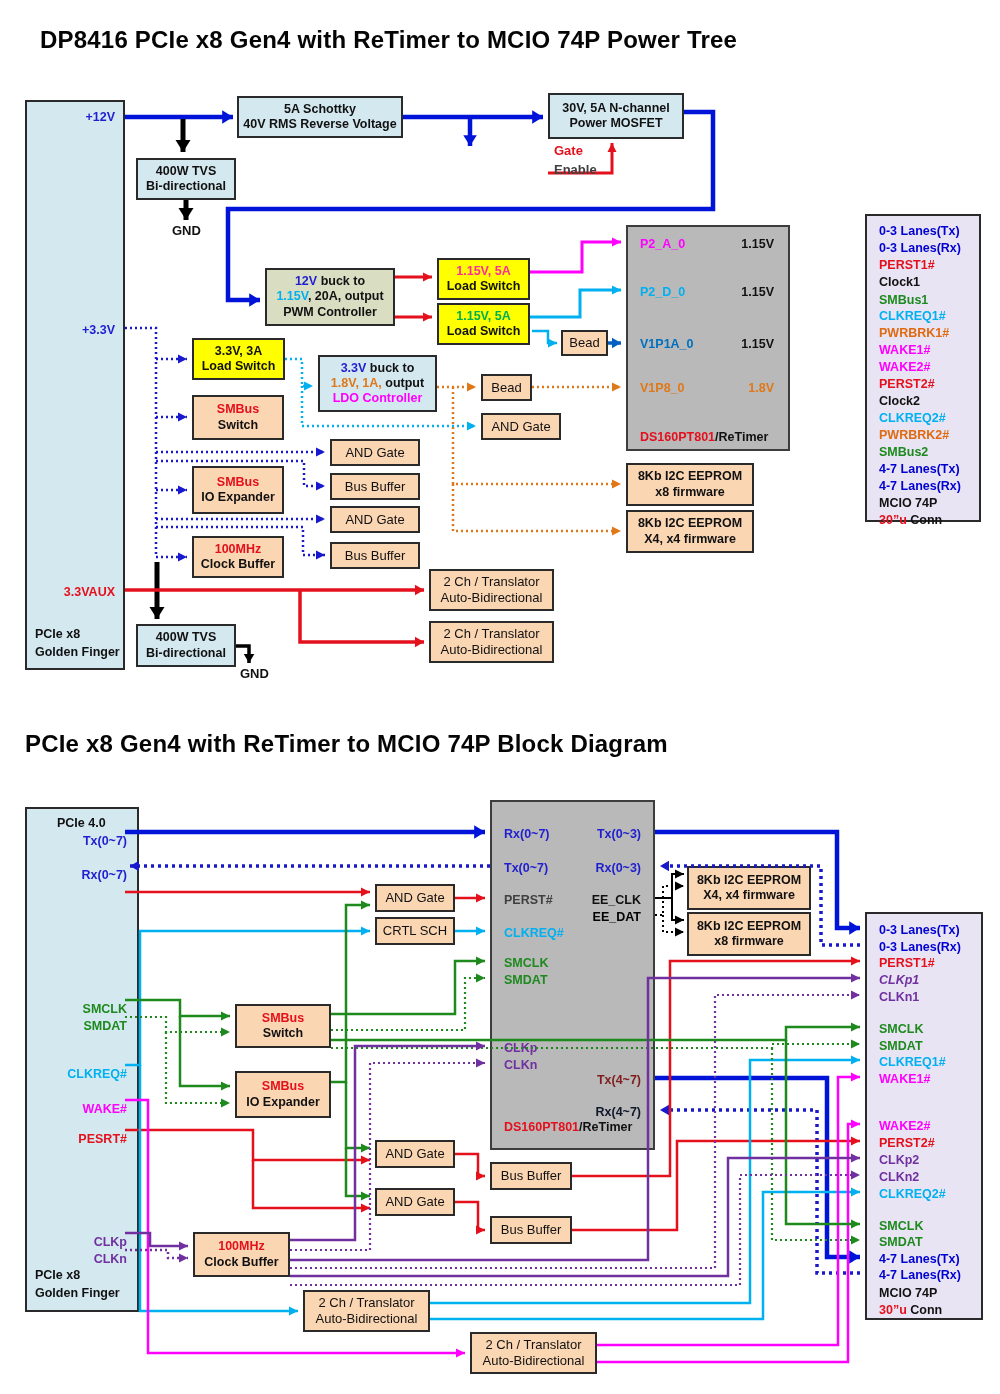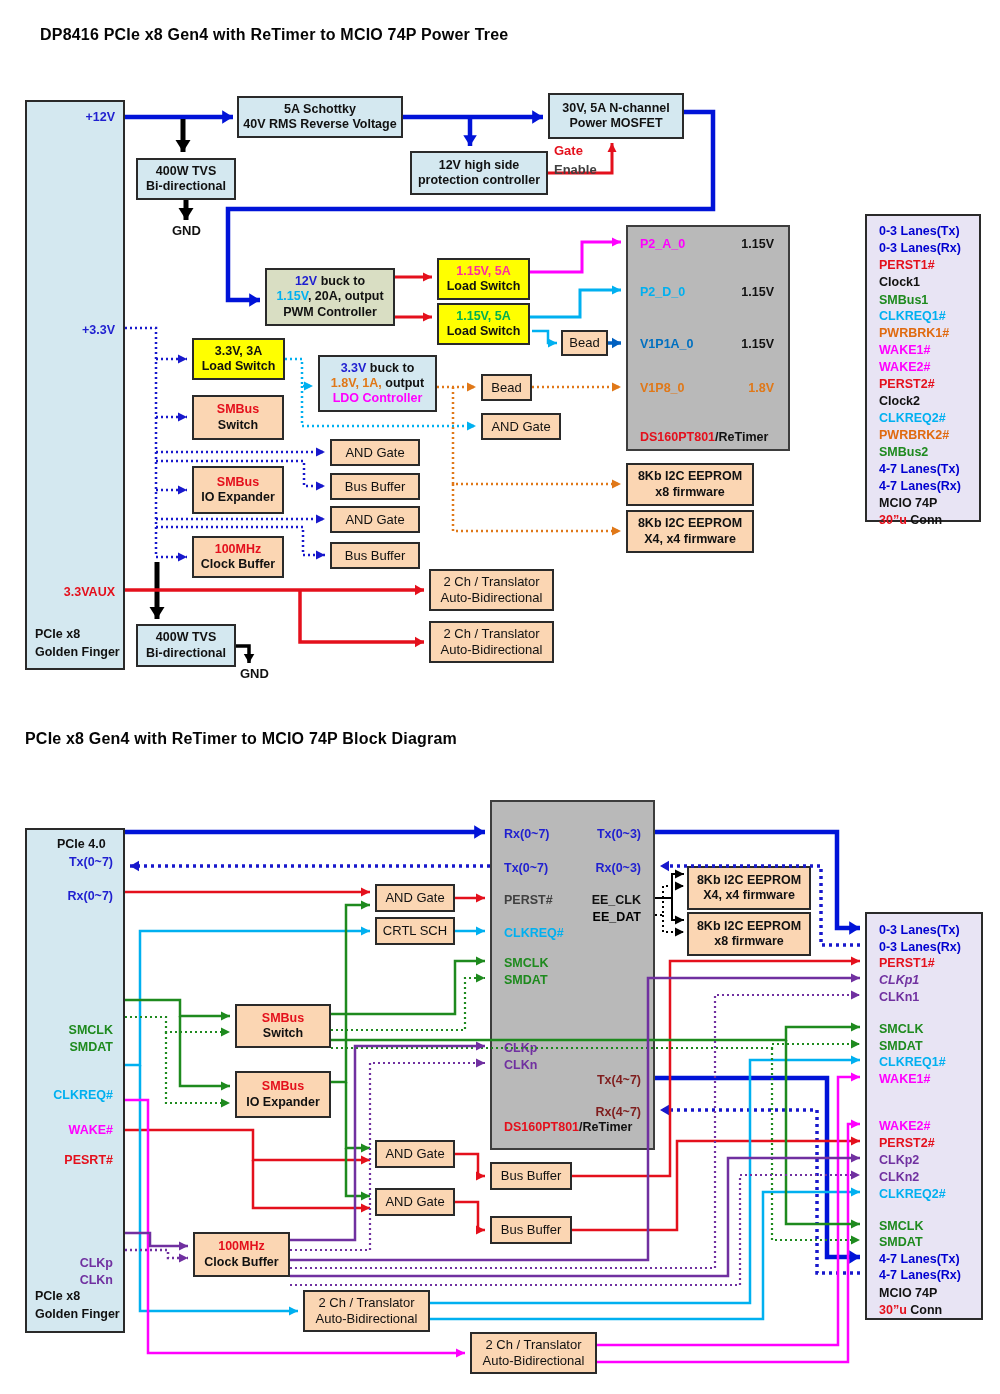--- a/index.html
+++ b/index.html
@@ -1,18 +1,18 @@
 <!DOCTYPE html>
 <html><head>
 <meta charset="utf-8">
 <style>
   html,body{margin:0;padding:0;background:#ffffff;}
   .canvas{position:relative;width:1000px;height:1394px;background:#fff;overflow:hidden;
           font-family:"Liberation Sans",sans-serif;}
-  .title{position:absolute;font-size:16px;font-weight:bold;color:#050505;white-space:nowrap;
+  .title{position:absolute;font-size:24px;font-weight:bold;color:#050505;white-space:nowrap;
          letter-spacing:0.2px;}
   svg.wires{position:absolute;left:0;top:0;z-index:3;pointer-events:none;}
   .node{position:absolute;box-sizing:border-box;border:2px solid #2a2a2a;z-index:2;
         display:flex;flex-direction:column;justify-content:center;align-items:center;
         text-align:center;font-size:12.5px;font-weight:bold;line-height:1.22;color:#111;}
   .node.plain{font-weight:normal;font-size:13px;}
   .f-blue{background:#d4e8f0;}
   .f-peach{background:#fbd6b3;}
   .f-yellow{background:#ffff00;}
   .f-olive{background:#d9dec3;}
@@ -198,24 +198,20 @@
       <div><span style="color: rgb(17, 17, 17);">40V RMS Reverse Voltage</span></div>
     </div>
     <div class="node f-blue" style="left: 548px; top: 93px; width: 136px; height: 46px;">
       <div><span style="color: rgb(17, 17, 17);">30V, 5A N-channel</span></div>
       <div><span style="color: rgb(17, 17, 17);">Power MOSFET</span></div>
     </div>
     <div class="node f-blue" style="left: 136px; top: 158px; width: 100px; height: 42px;">
       <div><span style="color: rgb(17, 17, 17);">400W TVS</span></div>
       <div><span style="color: rgb(17, 17, 17);">Bi-directional</span></div>
     </div>
-    <div class="node f-blue" style="left: 410px; top: 151px; width: 138px; height: 44px;">
-      <div><span style="color: rgb(17, 17, 17);">12V high side</span></div>
-      <div><span style="color: rgb(17, 17, 17);">protection controller</span></div>
-    </div>
     <div class="node f-olive" style="left: 265px; top: 268px; width: 130px; height: 58px;">
       <div><span style="color: rgb(31, 31, 208);">12V</span><span style="color: rgb(17, 17, 17);"> buck to</span></div>
       <div><span style="color: rgb(0, 176, 240);">1.15V</span><span style="color: rgb(17, 17, 17);">, 20A, output</span></div>
       <div><span style="color: rgb(17, 17, 17);">PWM Controller</span></div>
     </div>
     <div class="node f-yellow" style="left: 437px; top: 258px; width: 93px; height: 42px;">
       <div><span style="color: rgb(255, 45, 156);">1.15V, 5A</span></div>
       <div><span style="color: rgb(17, 17, 17);">Load Switch</span></div>
     </div>
     <div class="node f-yellow" style="left: 437px; top: 303px; width: 93px; height: 42px;">
@@ -308,21 +304,21 @@
       <div class="anchor" style="top: 160px; left: 12px;"><span style="color: rgb(228, 16, 28);">PERST2#</span></div>
       <div class="anchor" style="top: 177px; left: 12px;"><span style="color: rgb(17, 17, 17);">Clock2</span></div>
       <div class="anchor" style="top: 194px; left: 12px;"><span style="color: rgb(0, 176, 240);">CLKREQ2#</span></div>
       <div class="anchor" style="top: 211px; left: 12px;"><span style="color: rgb(224, 106, 16);">PWRBRK2#</span></div>
       <div class="anchor" style="top: 228px; left: 12px;"><span style="color: rgb(30, 138, 30);">SMBus2</span></div>
       <div class="anchor" style="top: 245px; left: 12px;"><span style="color: rgb(0, 0, 208);">4-7 Lanes(Tx)</span></div>
       <div class="anchor" style="top: 262px; left: 12px;"><span style="color: rgb(0, 0, 208);">4-7 Lanes(Rx)</span></div>
       <div class="anchor" style="top: 279px; left: 12px;"><span style="color: rgb(17, 17, 17);">MCIO 74P</span></div>
       <div class="anchor" style="top: 296px; left: 12px;"><span style="color: rgb(228, 16, 28);">30”u</span><span style="color: rgb(17, 17, 17);"> Conn</span></div>
     </div>
-    <div class="node f-blue" style="left: 25px; top: 828px; width: 100px; height: 505px;">
+    <div class="node f-blue" style="left: 25px; top: 807px; width: 114px; height: 505px;">
       <div class="anchor" style="top: 6px; left: 30px;"><span style="color: rgb(17, 17, 17);">PCIe 4.0</span></div>
       <div class="anchor" style="top: 24px; right: 10px;"><span style="color: rgb(31, 31, 208);">Tx(0~7)</span></div>
       <div class="anchor" style="top: 58px; right: 10px;"><span style="color: rgb(31, 31, 208);">Rx(0~7)</span></div>
       <div class="anchor" style="top: 192px; right: 10px;"><span style="color: rgb(30, 138, 30);">SMCLK</span></div>
       <div class="anchor" style="top: 209px; right: 10px;"><span style="color: rgb(30, 138, 30);">SMDAT</span></div>
       <div class="anchor" style="top: 257px; right: 10px;"><span style="color: rgb(0, 176, 240);">CLKREQ#</span></div>
       <div class="anchor" style="top: 292px; right: 10px;"><span style="color: rgb(255, 0, 255);">WAKE#</span></div>
       <div class="anchor" style="top: 322px; right: 10px;"><span style="color: rgb(228, 16, 28);">PESRT#</span></div>
       <div class="anchor" style="top: 425px; right: 10px;"><span style="color: rgb(112, 48, 160);">CLKp</span></div>
       <div class="anchor" style="top: 442px; right: 10px;"><span style="color: rgb(112, 48, 160);">CLKn</span></div>
@@ -337,21 +333,21 @@
       <div class="anchor" style="top: 153px; left: 12px;"><span style="color: rgb(30, 138, 30);">SMCLK</span></div>
       <div class="anchor" style="top: 170px; left: 12px;"><span style="color: rgb(30, 138, 30);">SMDAT</span></div>
       <div class="anchor" style="top: 238px; left: 12px;"><span style="color: rgb(112, 48, 160);">CLKp</span></div>
       <div class="anchor" style="top: 255px; left: 12px;"><span style="color: rgb(112, 48, 160);">CLKn</span></div>
       <div class="anchor" style="top: 317px; left: 12px;"><span style="color: rgb(228, 16, 28);">DS160PT801</span><span style="color: rgb(17, 17, 17);">/ReTimer</span></div>
       <div class="anchor" style="top: 24px; right: 12px;"><span style="color: rgb(31, 31, 208);">Tx(0~3)</span></div>
       <div class="anchor" style="top: 58px; right: 12px;"><span style="color: rgb(31, 31, 208);">Rx(0~3)</span></div>
       <div class="anchor" style="top: 90px; right: 12px;"><span style="color: rgb(17, 17, 17);">EE_CLK</span></div>
       <div class="anchor" style="top: 107px; right: 12px;"><span style="color: #000000;">EE_DAT</span></div>
       <div class="anchor" style="top: 270px; right: 12px;"><span style="color: #7f1d1d; text-align: right;">Tx(4~7)</span></div>
-      <div class="anchor" style="top: 302px; right: 12px;"><span style="color: #7f1d1d;">Rx(4~7)</span></div>
+      <div class="anchor" style="top: 302px; right: 12px;"><span style="color: #0f172a;">Rx(4~7)</span></div>
     </div>
     <div class="node f-peach plain" style="left: 375px; top: 884px; width: 80px; height: 28px;">
       <div><span style="color: rgb(17, 17, 17);">AND Gate</span></div>
     </div>
     <div class="node f-peach plain" style="left: 375px; top: 917px; width: 80px; height: 28px;">
       <div><span style="color: rgb(17, 17, 17);">CRTL SCH</span></div>
     </div>
     <div class="node f-peach" style="left: 235px; top: 1004px; width: 96px; height: 44px;">
       <div><span style="color: rgb(228, 16, 28);">SMBus</span></div>
       <div><span style="color: rgb(17, 17, 17);">Switch</span></div>

